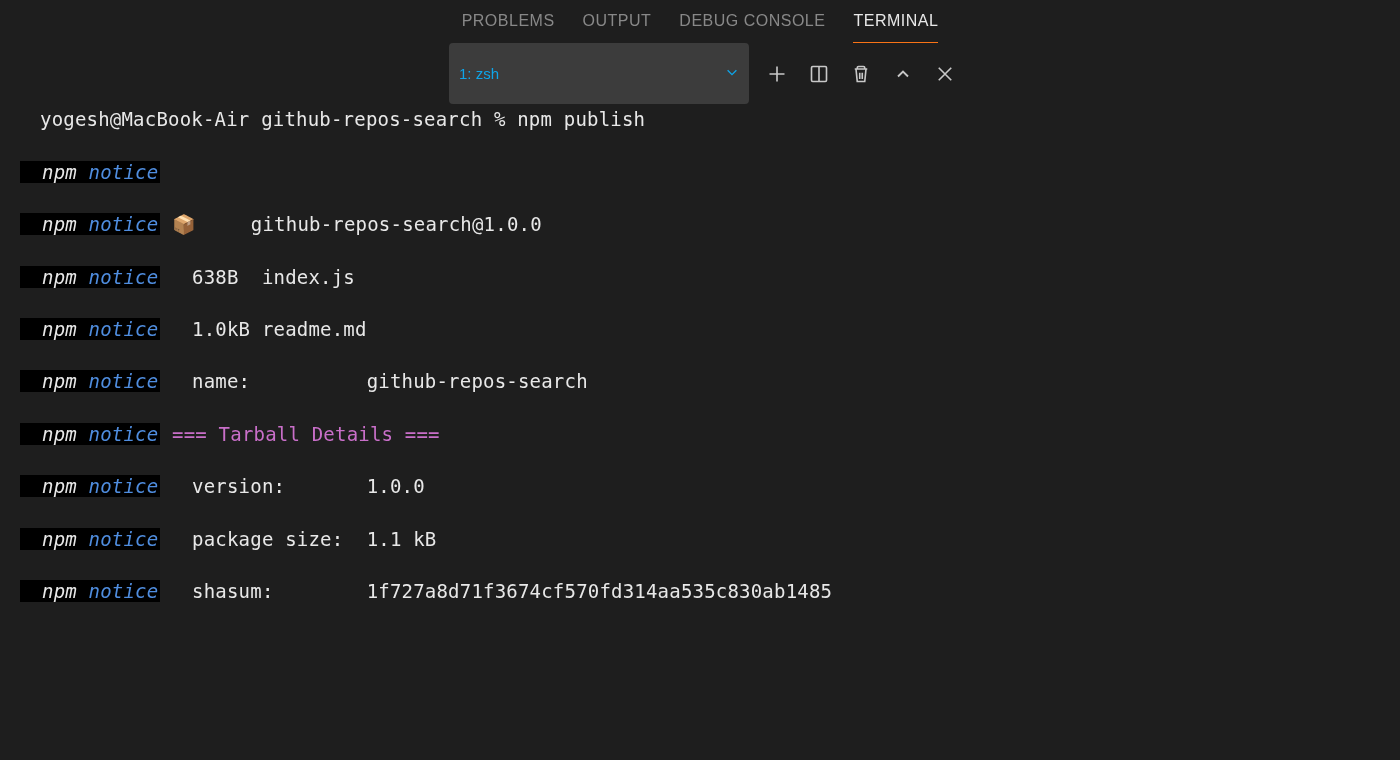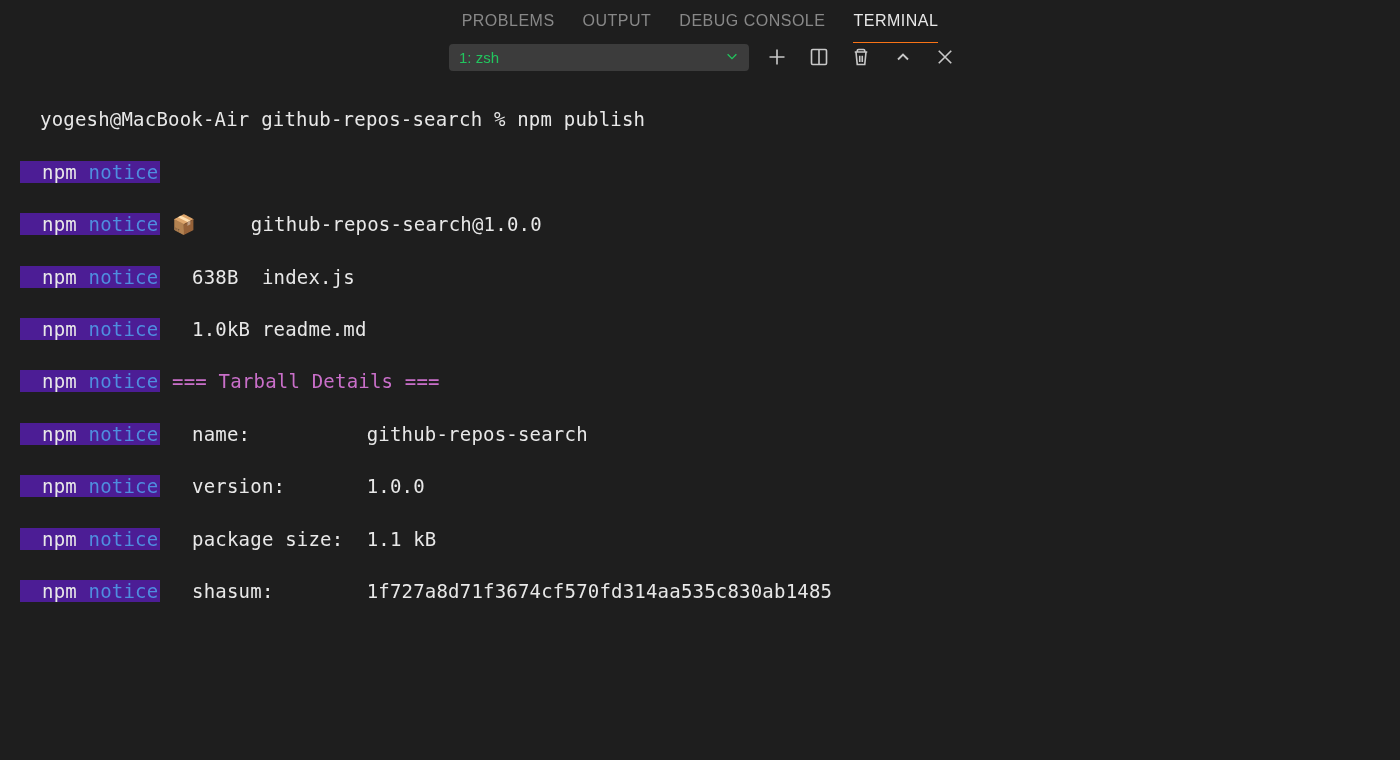--- a/index.html
+++ b/index.html
@@ -41,27 +41,27 @@
       border-bottom: 1px solid #f97316;
     }
     .controls {
       display: flex;
       align-items: center;
       gap: 14px;
     }
     .dropdown {
       background: #3c3c3c;
       border-radius: 4px;
-      padding: 5px 10px;
+      padding: 22px 10px;
       display: flex;
       align-items: center;
       justify-content: space-between;
       width: 300px;
       cursor: pointer;
-      color: #22c55e;
+      color: #0ea5e9;
       font-size: 15px;
       margin-left: 8px;
     }
     .icon-btn {
       width: 28px;
       height: 28px;
       display: flex;
       align-items: center;
       justify-content: center;
       cursor: pointer;
@@ -77,21 +77,21 @@
       font-size: 19px;
       line-height: 1.38;
       letter-spacing: 0.2px;
       white-space: pre-wrap;
       color: #e8e8e8;
     }
     .line { white-space: pre-wrap; }
     .c-white { color: #e8e8e8; margin-left: 20px; }
     .c-blue { color: #4f8ddf; }
     .c-magenta { color: #c96fc9; }
-    .bg-black { background: #4c1d95; padding: 0 2px; }
+    .bg-black { background: #000000; padding: 0 2px; font-style: italic; }
   </style>
 </head>
 <body>
 
 <div class="panel-header">
   <div class="tabs">
     <div class="tab">PROBLEMS</div>
     <div class="tab">OUTPUT</div>
     <div class="tab">DEBUG CONSOLE</div>
     <div class="tab active">TERMINAL</div>
@@ -133,22 +133,22 @@
     </div>
   </div>
 </div>
 
 <div class="terminal-body">
 <div class="line"><span class="c-white">yogesh@MacBook-Air github-repos-search % npm publish</span></div>
 <div class="line"><span class="bg-black"><span class="c-white">npm</span> <span class="c-blue">notice</span></span></div>
 <div class="line"><span class="bg-black"><span class="c-white">npm</span> <span class="c-blue">notice</span></span> <span>📦</span><span class="c-white">   github-repos-search@1.0.0</span></div>
 <div class="line"><span class="bg-black"><span class="c-white">npm</span> <span class="c-blue">notice</span></span> <span class="c-white">638B  index.js</span></div>
 <div class="line"><span class="bg-black"><span class="c-white">npm</span> <span class="c-blue">notice</span></span> <span class="c-white">1.0kB readme.md</span></div>
+<div class="line"><span class="bg-black"><span class="c-white">npm</span> <span class="c-blue">notice</span></span> <span class="c-white">name:          github-repos-search</span></div>
 <div class="line"><span class="bg-black"><span class="c-white">npm</span> <span class="c-blue">notice</span></span> <span class="c-magenta">=== Tarball Details ===</span></div>
-<div class="line"><span class="bg-black"><span class="c-white">npm</span> <span class="c-blue">notice</span></span> <span class="c-white">name:          github-repos-search</span></div>
 <div class="line"><span class="bg-black"><span class="c-white">npm</span> <span class="c-blue">notice</span></span> <span class="c-white">version:       1.0.0</span></div>
 <div class="line"><span class="bg-black"><span class="c-white">npm</span> <span class="c-blue">notice</span></span> <span class="c-white">package size:  1.1 kB</span></div>
 <div class="line"><span class="bg-black"><span class="c-white">npm</span> <span class="c-blue">notice</span></span> <span class="c-white">shasum:        1f727a8d71f3674cf570fd314aa535c830ab1485</span></div>
 
 
 
 
 
 
 

